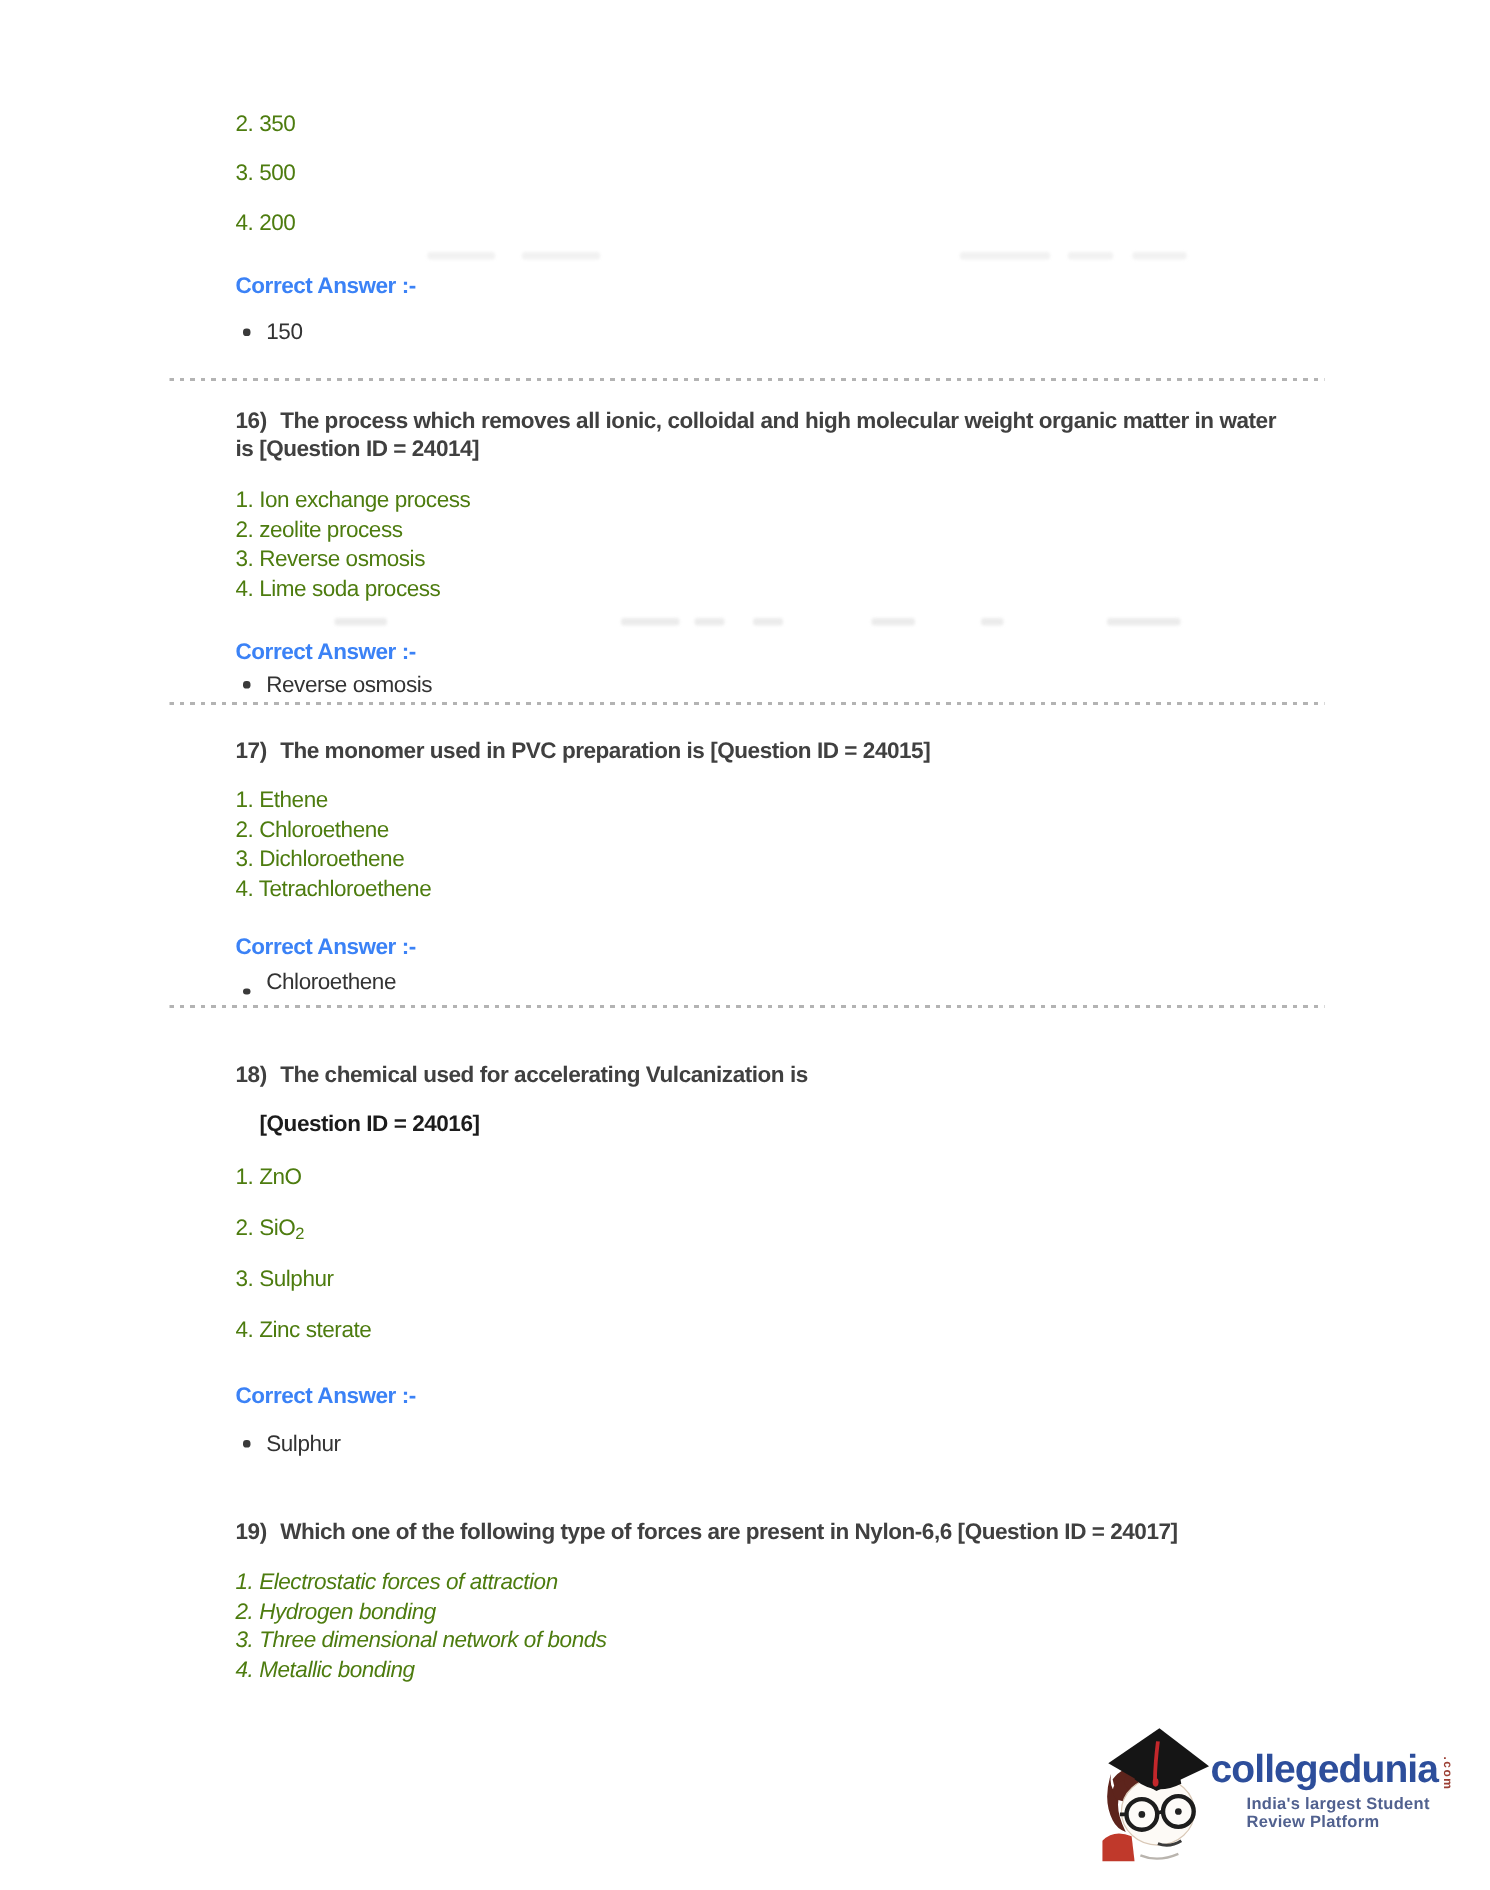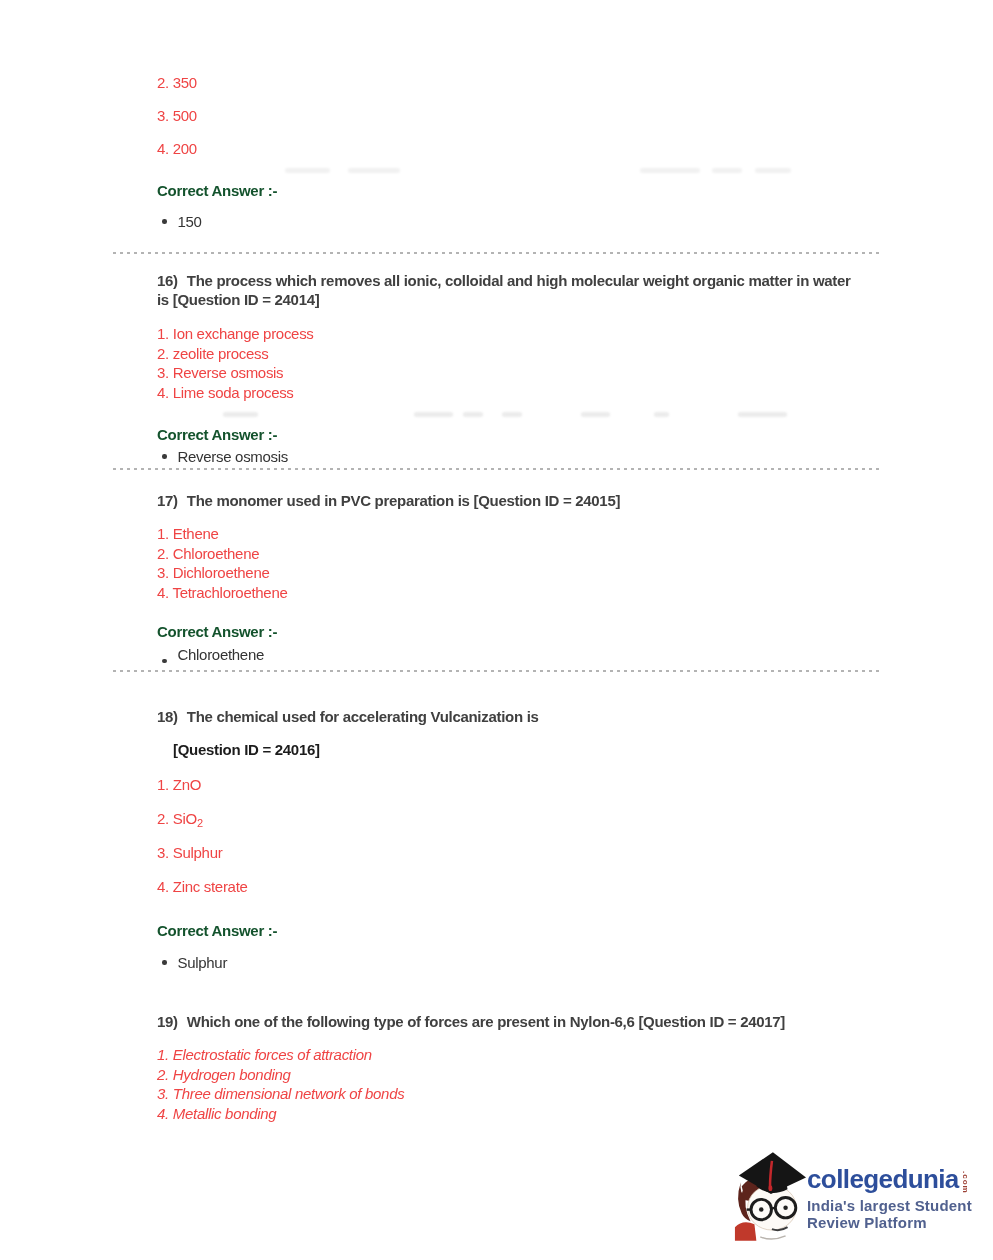--- a/index.html
+++ b/index.html
@@ -4,29 +4,29 @@
 <style>
   html,body { margin:0; padding:0; background:#ffffff; }
   .page {
     position:relative; width:993px; height:1260px; background:#ffffff;
     overflow:hidden;
     font-family:"Liberation Sans","DejaVu Sans",sans-serif;
     color:#2d2d2d; font-size:15px; letter-spacing:-0.3px;
   }
   .content { position:absolute; left:157px; top:73px; width:700px; }
 
-  .opt { line-height:19.5px; color:#ef4444; }
+  .opt { line-height:19.5px; color:#4d7c0f; }
   .opts-loose .opt { line-height:20px; margin-bottom:13px; }
   .opts-loose .opt:last-child { margin-bottom:0; }
 
   .q-heading { font-weight:700; color:#404040; line-height:19px; }
   .q-num { margin-right:9px; }
   .q-idline { font-weight:700; color:#1c1c1c; line-height:19px; }
 
-  .ca { font-weight:700; color:#14532d; line-height:19px; }
+  .ca { font-weight:700; color:#3b82f6; line-height:19px; }
 
   .answer-row { display:flex; align-items:center; margin-left:5px; height:17px; }
   .dot { width:4.5px; height:4.5px; background:#3a3a3a; border-radius:50%;
          flex:0 0 auto; margin-right:11px; }
   .answer-text { color:#333333; line-height:17px; }
 
   .divider {
     margin-left:-44px; width:770px; height:2px;
     background:repeating-linear-gradient(90deg,#a6a6a6 0 3px, transparent 3px 7px);
     opacity:.85;
@@ -66,21 +66,21 @@
   .s-opt19  { margin-top:14px;font-style:italic; }
 
   
   .logo { position:absolute; left:733px; top:1148px; display:flex; letter-spacing:0; }
   .mascot { width:74px; height:94px; flex:0 0 auto; }
   .logo-text { margin-left:0px; margin-top:16px; }
   .brand-line { display:flex; align-items:flex-start; line-height:30px; }
   .brand { font-size:26px; font-weight:700; letter-spacing:-0.6px; }
   .brand-suffix { writing-mode:vertical-rl; font-size:8px; font-weight:700;
                   letter-spacing:1px; line-height:1; margin-left:2px; margin-top:7px; }
-  .tagline { font-size:15px; font-weight:700; letter-spacing:0.2px; margin-top:3px; }
+  .tagline { font-size:11px; font-weight:700; letter-spacing:0.2px; margin-top:3px;margin-left:24px; }
 </style>
 </head>
 <body>
 
 <div class="page">
 
   <div class="content">
 
     <section>
       <div class="opts-loose">

